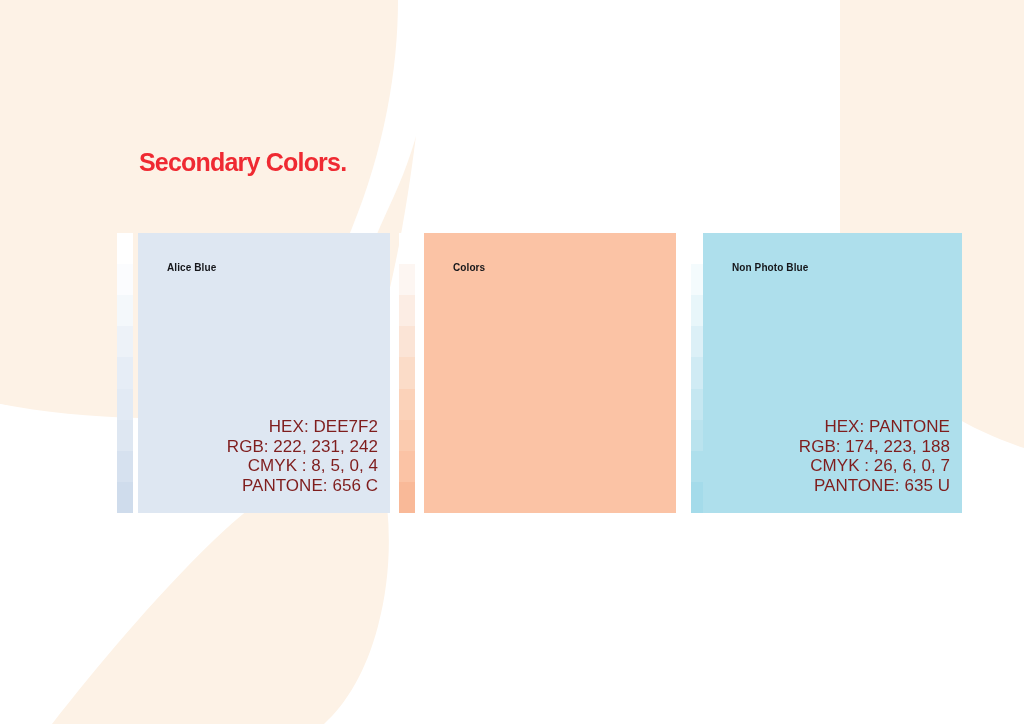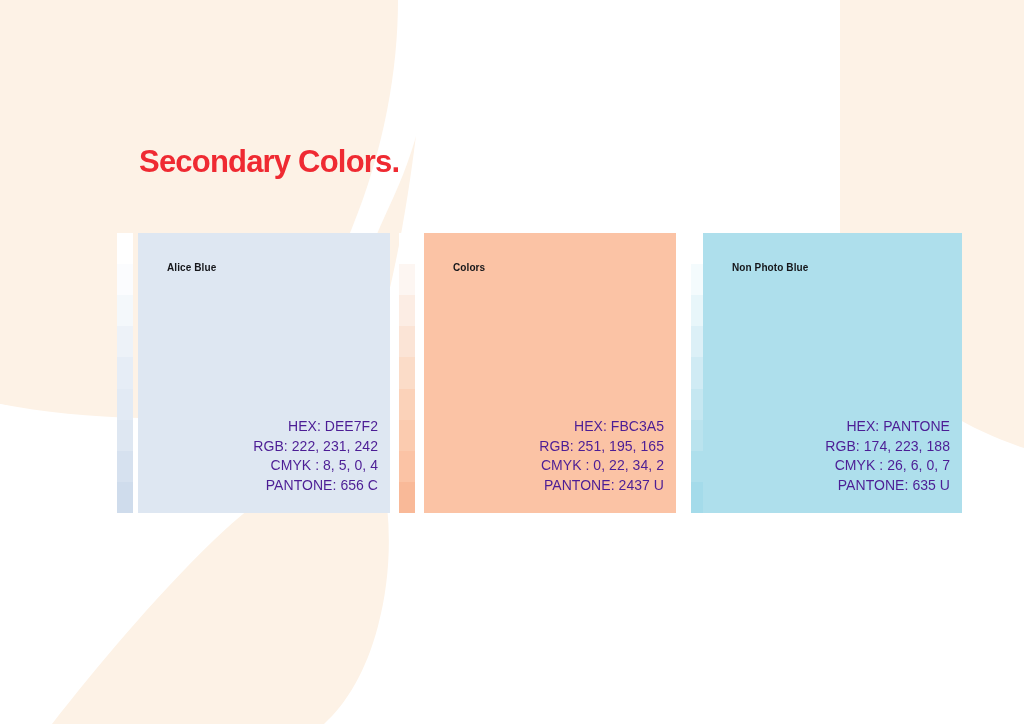--- a/index.html
+++ b/index.html
@@ -33,21 +33,21 @@
   }
 
   
   #page-title {
     position: absolute;
     left: 139px;
     top: 143px;
     z-index: 5;
     margin: 0;
     font-family: "Liberation Sans", sans-serif;
-    font-size: 31px;
+    font-size: 25px;
     line-height: 38px;
     font-weight: bold;
     letter-spacing: -0.8px;
     color: #ef2a32;
     white-space: nowrap;
     -webkit-font-smoothing: antialiased;
   }
 
   
   #swatch-row {
@@ -97,25 +97,25 @@
     color: #15161a;
     white-space: nowrap;
   }
 
   .swatch-specs {
     position: absolute;
     right: 12px;
     bottom: 18px;
     text-align: right;
     font-family: "Liberation Sans", sans-serif;
-    font-size: 14px;
+    font-size: 17px;
     line-height: 19.5px;
     font-weight: normal;
     letter-spacing: 0.05px;
-    color: #4c1d95;
+    color: #7f1d1d;
     white-space: nowrap;
   }
   .swatch-specs div {
     white-space: nowrap;
   }
 </style>
 </head>
 <body>
 
 <div id="stage">
@@ -203,26 +203,20 @@
           <div class="tint-step" style="height: 31.1111px; background: rgb(252, 237, 228);"></div>
           <div class="tint-step" style="height: 31.1111px; background: rgb(251, 228, 214);"></div>
           <div class="tint-step" style="height: 31.1111px; background: rgb(251, 220, 200);"></div>
           <div class="tint-step" style="height: 31.1111px; background: rgb(251, 210, 185);"></div>
           <div class="tint-step" style="height: 31.1111px; background: rgb(251, 203, 175);"></div>
           <div class="tint-step" style="height: 31.1111px; background: rgb(251, 195, 165);"></div>
           <div class="tint-step" style="height: 31.1111px; background: rgb(249, 185, 152);"></div>
         </div>
       <div class="swatch-card" style="left: 25px; width: 252px; background: rgb(251, 195, 165);">
         <div class="swatch-name">Colors</div>
-        <div class="swatch-specs">
-          <div>HEX: FBC3A5</div>
-          <div>RGB: 251, 195, 165</div>
-          <div>CMYK : 0, 22, 34, 2</div>
-          <div>PANTONE: 2437 U</div>
-        </div>
       </div>
     </div>
 
     <div class="swatch-group" style="left:691px; width:277px;">
       <div class="tint-ladder">
           <div class="tint-step" style="height: 31.1111px; background: rgb(255, 255, 255);"></div>
           <div class="tint-step" style="height: 31.1111px; background: rgb(244, 251, 253);"></div>
           <div class="tint-step" style="height: 31.1111px; background: rgb(232, 246, 250);"></div>
           <div class="tint-step" style="height: 31.1111px; background: rgb(220, 240, 247);"></div>
           <div class="tint-step" style="height: 31.1111px; background: rgb(208, 235, 244);"></div>

